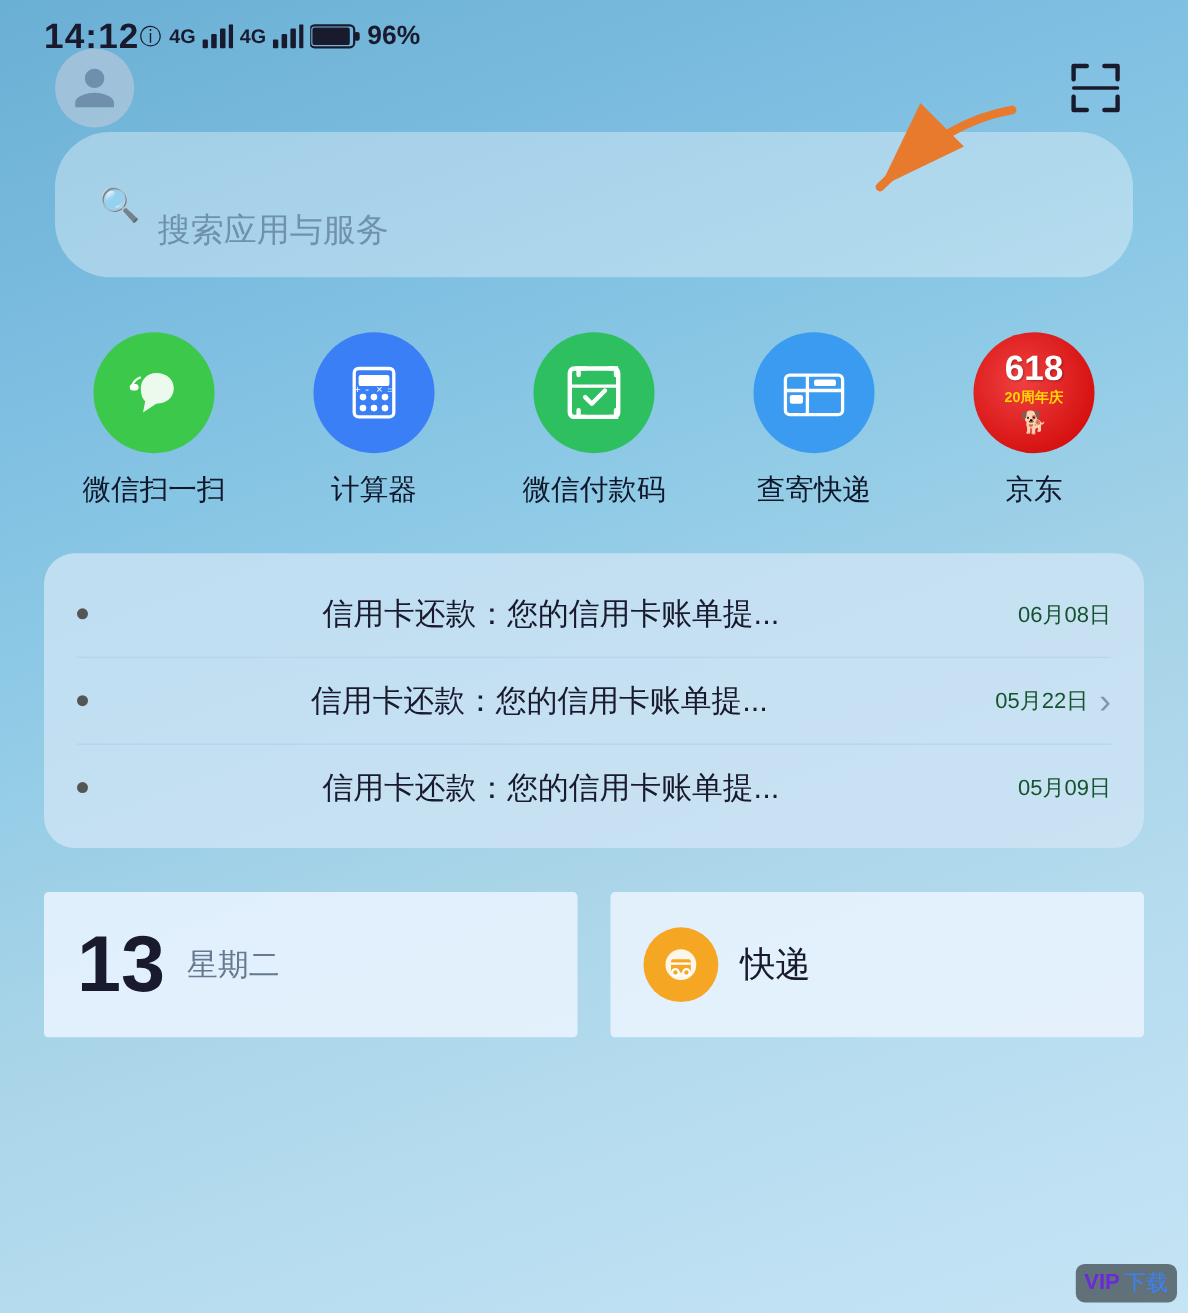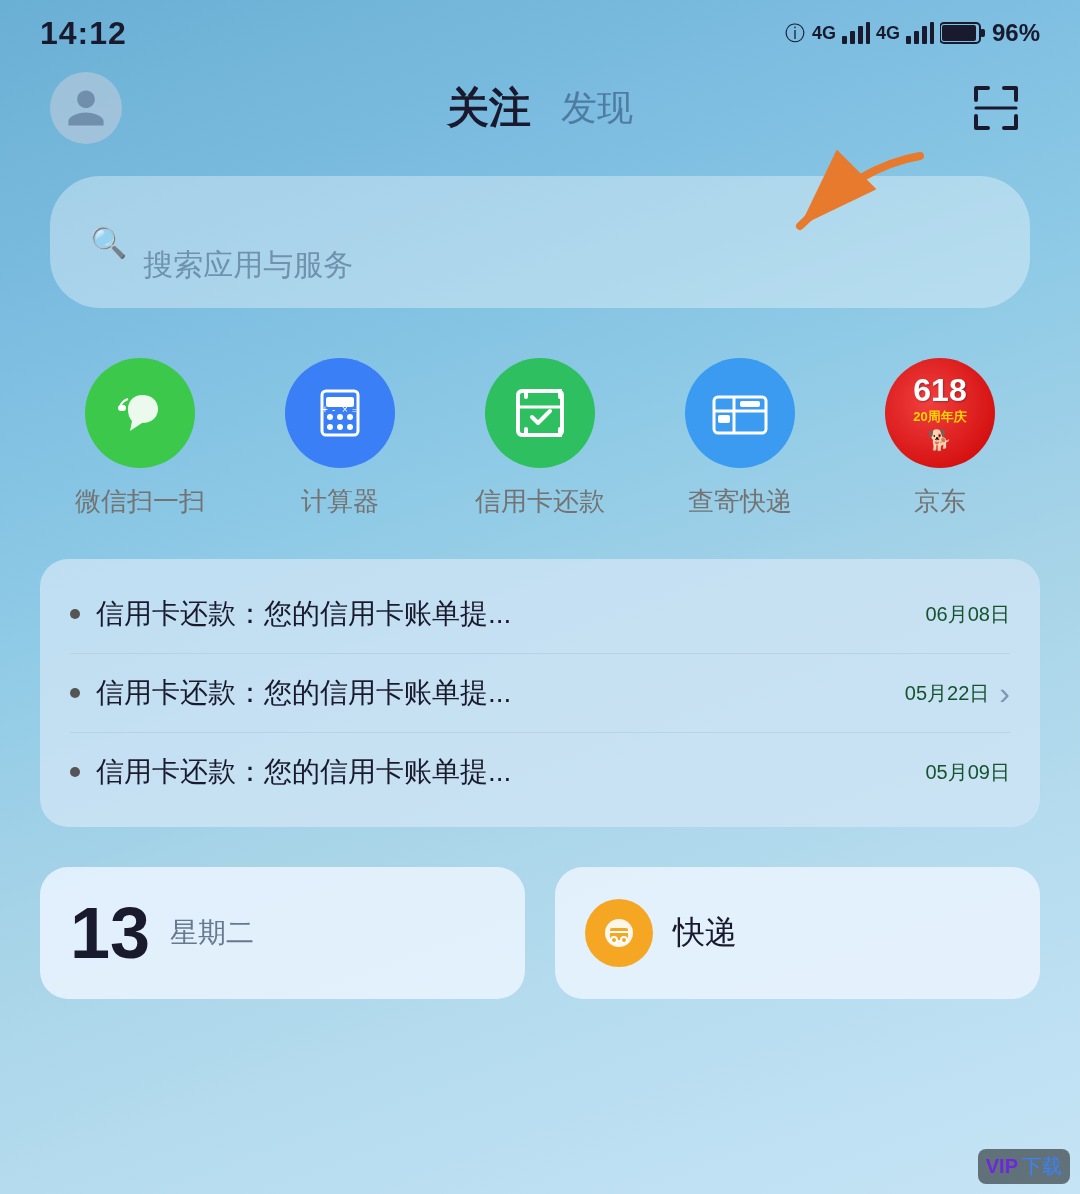--- a/index.html
+++ b/index.html
@@ -8,21 +8,20 @@
       height: 1194px;
       overflow: hidden;
       font-family: -apple-system, 'PingFang SC', 'Microsoft YaHei', sans-serif;
       background: linear-gradient(160deg, #6ab0d4 0%, #7bbce0 20%, #8ecae6 40%, #a8d4e8 60%, #b8ddf0 80%, #c5e4f5 100%);
       position: relative;
     }
 
     
     .status-bar {
       display: flex;
-      justify-content: space-between;
       align-items: center;
       padding: 14px 40px 8px 40px;
       height: 60px;
     }
     .status-time {
       font-size: 32px;
       font-weight: 600;
       color: #1a1a2e;
       letter-spacing: 1px;
     }
@@ -135,38 +134,39 @@
       display: flex;
       align-items: center;
       justify-content: center;
     }
     .app-icon-green { background: #3cc84a; }
     .app-icon-blue { background: #3a7ff5; }
     .app-icon-green2 { background: #2ec060; }
     .app-icon-blue2 { background: #3a9bf0; }
     .app-label {
       font-size: 26px;
-      color: #737373;
+      color: #0f172a;
       text-align: center;
       white-space: nowrap;
     }
 
     
     .notification-card {
       margin: 20px 40px;
       background: rgba(210, 230, 245, 0.75);
       border-radius: 28px;
       padding: 16px 30px;
     }
     .notification-item {
       display: flex;
       align-items: center;
       justify-content: space-between;
       padding: 20px 0;
       border-bottom: 1px solid rgba(150, 180, 210, 0.3);
+      text-align: center;
     }
     .notification-item:last-child {
       border-bottom: none;
     }
     .notification-dot {
       width: 10px;
       height: 10px;
       border-radius: 50%;
       background: #555;
       margin-right: 16px;
@@ -190,21 +190,21 @@
 
     
     .bottom-cards {
       display: flex;
       gap: 30px;
       padding: 20px 40px;
     }
     .bottom-card {
       flex: 1;
       background: rgba(235, 245, 255, 0.85);
-      border-radius: 28px;
+      border-radius: 4px;
       padding: 30px;
       display: flex;
       align-items: center;
       gap: 20px;
       min-height: 130px;
     }
     .calendar-date {
       font-size: 72px;
       font-weight: 700;
       color: #1a1a2e;
@@ -282,24 +282,20 @@
     <span style="font-size:24px; font-weight:600;">96%</span>
   </div>
 </div>
 
 <div class="top-nav">
   <div class="avatar">
     <svg viewBox="0 0 24 24">
       <path d="M12 12c2.7 0 4.8-2.1 4.8-4.8S14.7 2.4 12 2.4 7.2 4.5 7.2 7.2 9.3 12 12 12zm0 2.4c-3.2 0-9.6 1.6-9.6 4.8v2.4h19.2v-2.4c0-3.2-6.4-4.8-9.6-4.8z"></path>
     </svg>
   </div>
-  <div class="nav-tabs">
-    <span class="nav-tab-active">关注</span>
-    <span class="nav-tab-inactive">发现</span>
-  </div>
   <div class="scan-icon">
     <svg viewBox="0 0 56 56">
 
       <path d="M8 20 L8 8 L20 8" stroke="#1a1a2e" stroke-width="4" stroke-linecap="round" stroke-linejoin="round" fill="none"></path>
       <path d="M36 8 L48 8 L48 20" stroke="#1a1a2e" stroke-width="4" stroke-linecap="round" stroke-linejoin="round" fill="none"></path>
       <path d="M48 36 L48 48 L36 48" stroke="#1a1a2e" stroke-width="4" stroke-linecap="round" stroke-linejoin="round" fill="none"></path>
       <path d="M20 48 L8 48 L8 36" stroke="#1a1a2e" stroke-width="4" stroke-linecap="round" stroke-linejoin="round" fill="none"></path>
       <line x1="8" y1="28" x2="48" y2="28" stroke="#1a1a2e" stroke-width="3" stroke-linecap="round"></line>
     </svg>
   </div>
@@ -364,21 +360,21 @@
 
         <rect x="12" y="12" width="44" height="44" rx="4" fill="none" stroke="white" stroke-width="4"></rect>
         <path d="M12 28 L56 28" stroke="white" stroke-width="3"></path>
         <polyline points="20,18 20,12 26,12" fill="none" stroke="white" stroke-width="4" stroke-linecap="round"></polyline>
         <polyline points="48,12 54,12 54,18" fill="none" stroke="white" stroke-width="4" stroke-linecap="round"></polyline>
         <polyline points="20,50 20,56 26,56" fill="none" stroke="white" stroke-width="4" stroke-linecap="round"></polyline>
         <polyline points="48,56 54,56 54,50" fill="none" stroke="white" stroke-width="4" stroke-linecap="round"></polyline>
         <path d="M 26 38 L 32 44 L 44 32" stroke="white" stroke-width="4" fill="none" stroke-linecap="round" stroke-linejoin="round"></path>
       </svg>
     </div>
-    <span class="app-label">信用卡还款</span>
+    <span class="app-label">微信付款码</span>
   </div>
 
   <div class="app-item">
     <div class="app-icon app-icon-blue2">
       <svg width="68" height="68" viewBox="0 0 68 68">
         <rect x="8" y="18" width="52" height="36" rx="4" fill="none" stroke="white" stroke-width="3"></rect>
         <line x1="8" y1="32" x2="60" y2="32" stroke="white" stroke-width="3"></line>
         <line x1="28" y1="18" x2="28" y2="54" stroke="white" stroke-width="3"></line>
         <rect x="12" y="36" width="12" height="8" rx="2" fill="white"></rect>
         <rect x="34" y="22" width="20" height="6" rx="2" fill="white"></rect>

